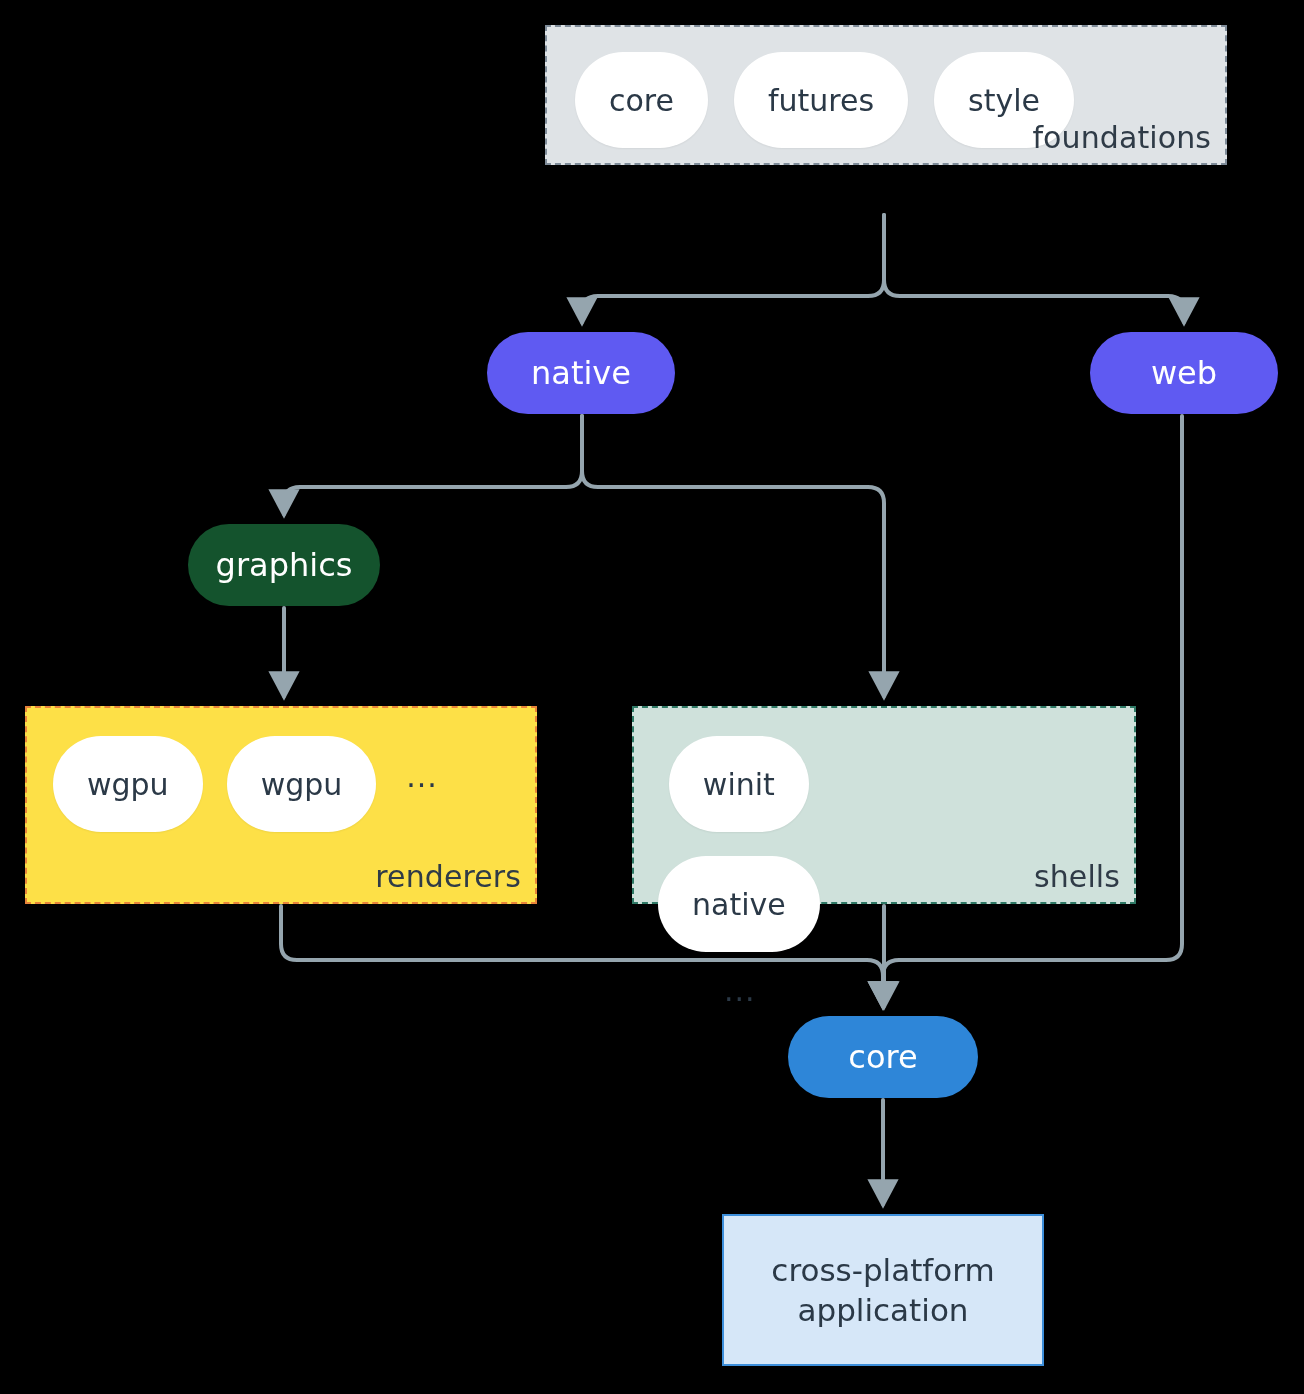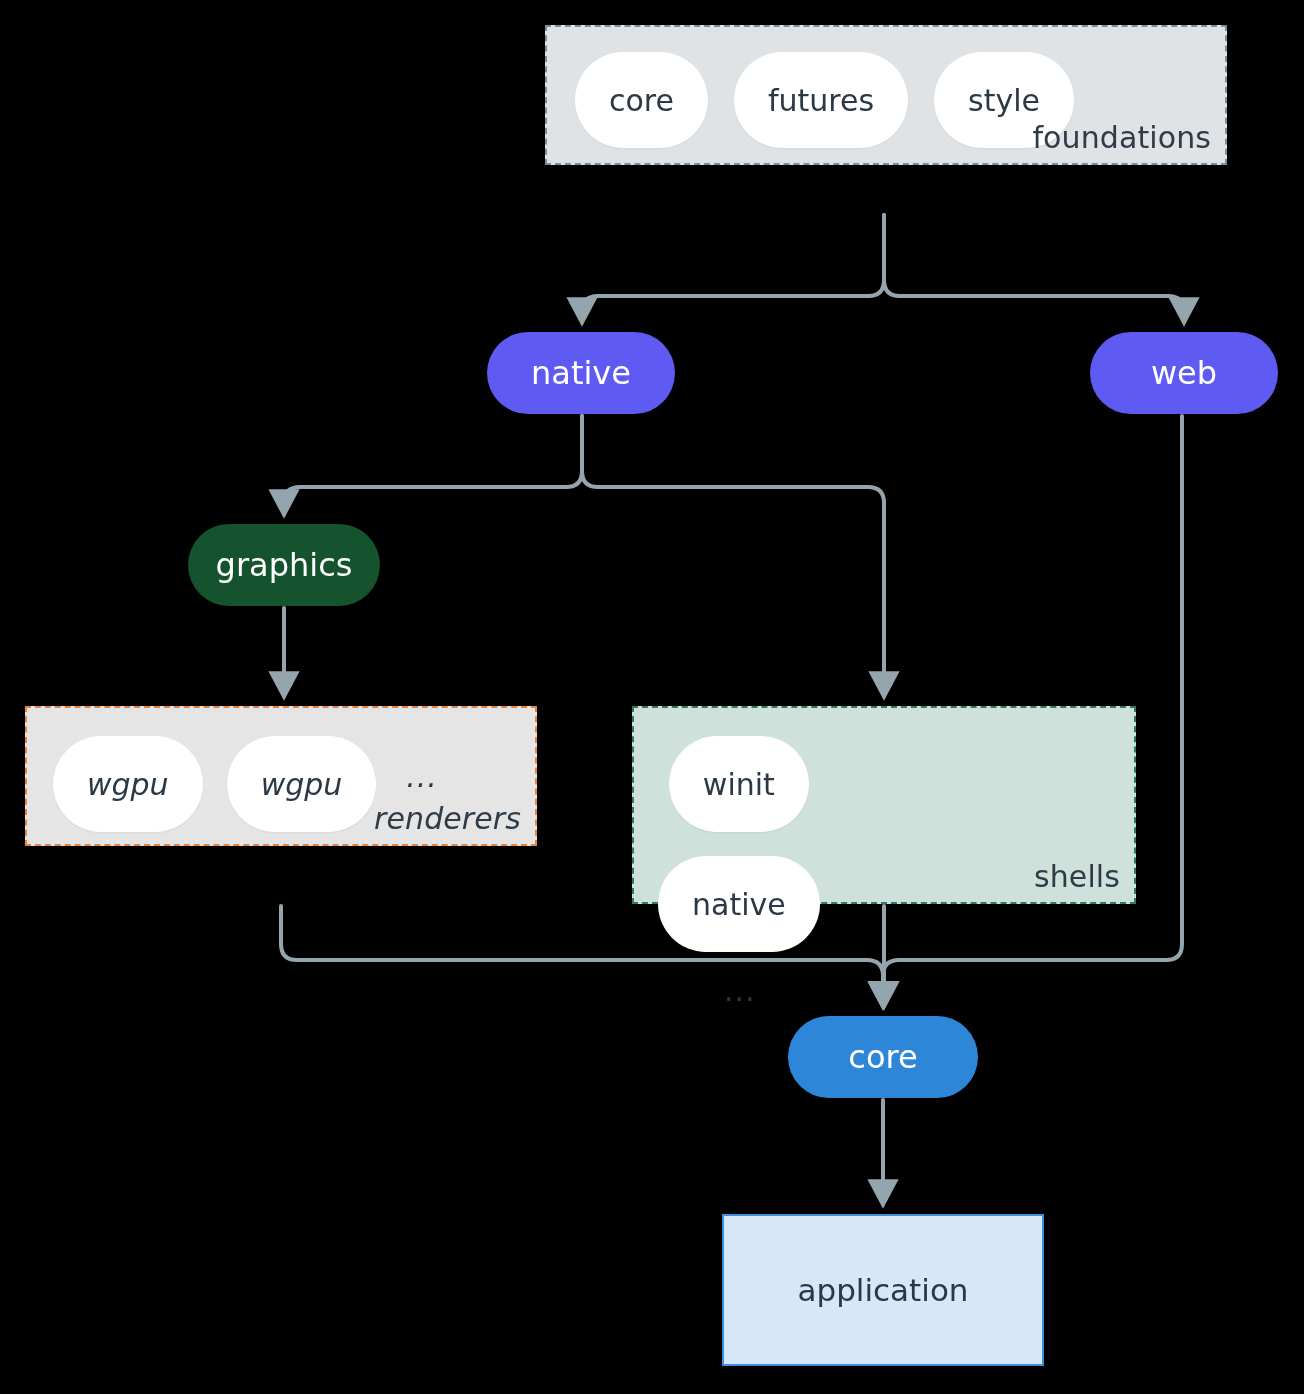--- a/index.html
+++ b/index.html
@@ -64,24 +64,23 @@
     left: 28px;
     top: 25px;
     gap: 26px;
   }
 
   
   #group-renderers {
     left: 25px;
     top: 706px;
     width: 512px;
-    height: 140px;
-    background: #e5e5e5;
+    height: 198px;
+    background: #fde047;
     border-color: #e8833a;
-    font-style: italic;
   }
   #group-renderers .pill-row {
     left: 26px;
     top: 28px;
     gap: 24px;
   }
 
   
   #group-shells {
     left: 632px;
@@ -242,16 +241,17 @@
 
   <div class="node" id="node-native">native</div>
 
   <div class="node" id="node-web">web</div>
 
   <div class="node" id="node-graphics">graphics</div>
 
   <div class="node" id="node-iced">core</div>
 
   <div id="node-app">
+    <span>cross-platform</span>
     <span>application</span>
   </div>
 
 </div>
 
 </body></html>

